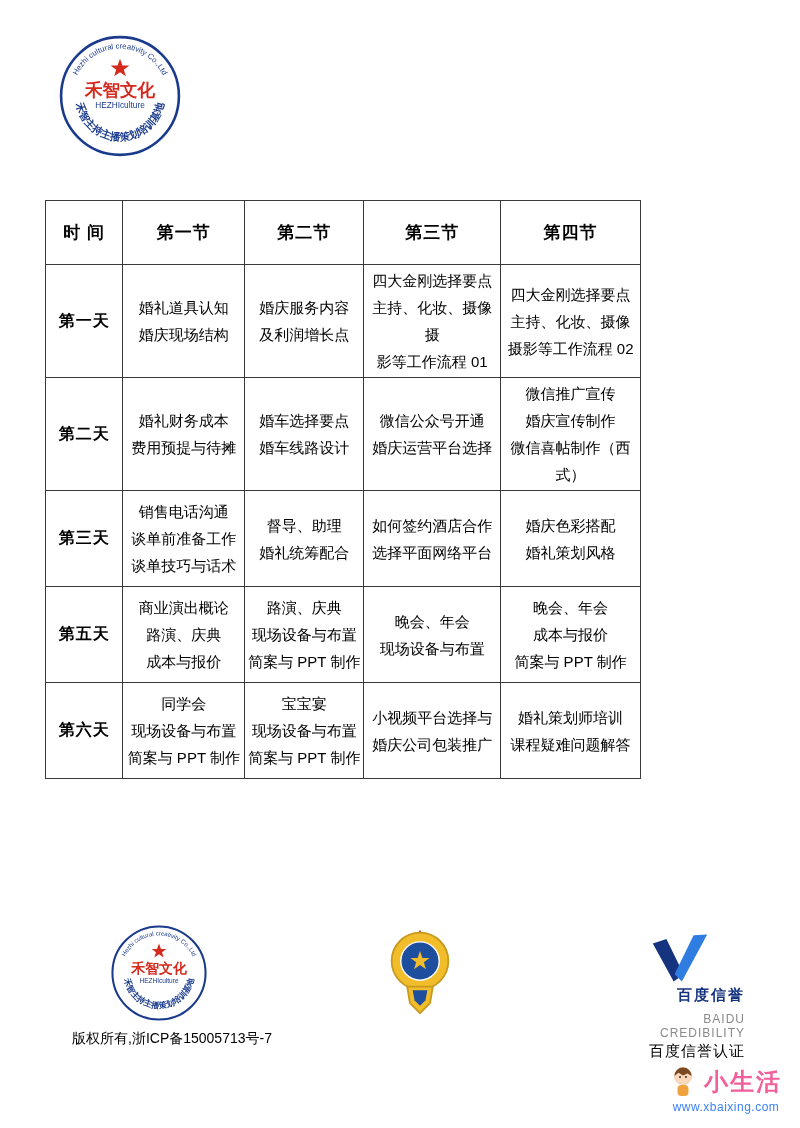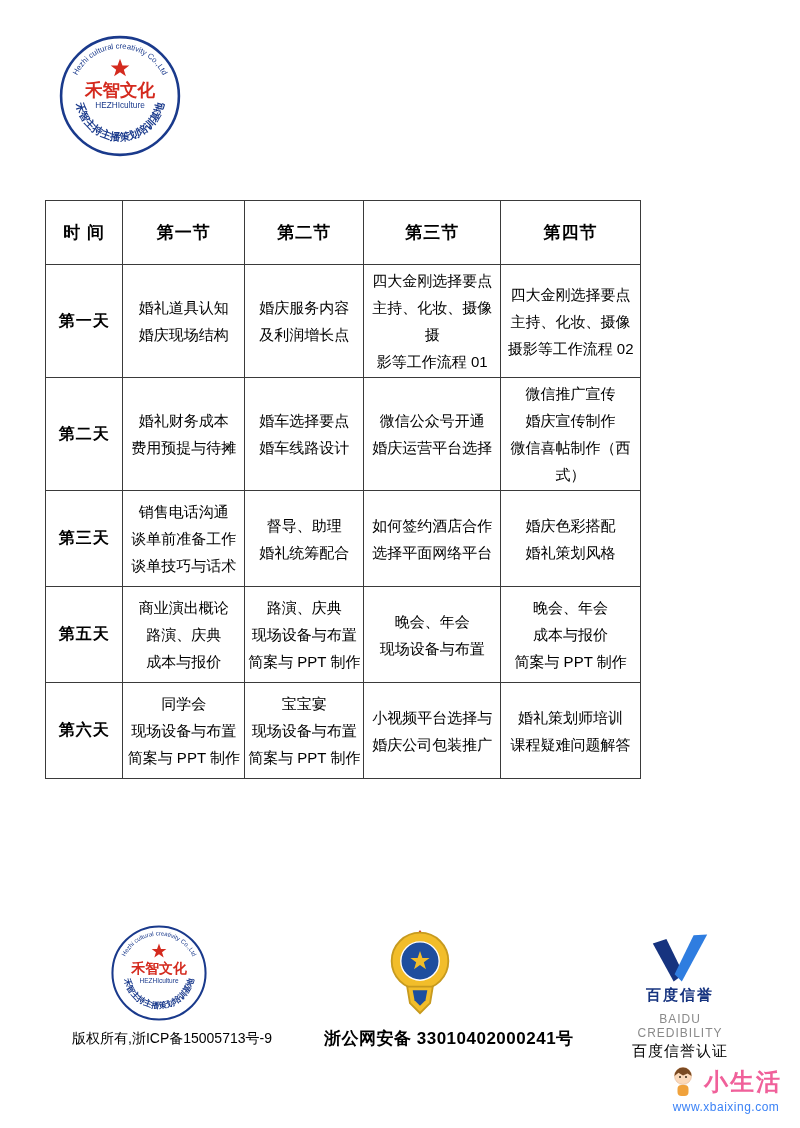--- a/index.html
+++ b/index.html
@@ -15,21 +15,21 @@
   .course-table { position:absolute; left:45px; top:200px; width:596px; border-collapse:collapse; table-layout:fixed; }
   .course-table th, .course-table td { border:1px solid #3a3a3a; text-align:center; vertical-align:middle; white-space:pre-line; padding:2px; }
   .course-table th { font-size:17px; font-weight:bold; height:64px; letter-spacing:1px; }
   .course-table td { font-size:15px; line-height:1.8; height:96px; }
   .course-table td.day { font-size:16px; font-weight:bold; letter-spacing:1px; }
   col.c-time{width:13%} col.c-s1{width:20.5%} col.c-s2{width:20%} col.c-s3{width:23%} col.c-s4{width:23.5%}
 
   
   .footer-logo { position:absolute; left:110px; top:924px; width:98px; height:98px; }
   .police-badge { position:absolute; left:388px; top:926px; width:64px; height:92px; }
-  .baidu-block { position:absolute; left:615px; top:932px; width:130px; text-align:center; }
+  .baidu-block { position:absolute; left:615px; top:932px; width:130px; text-align:right; }
   .baidu-v { display:block; margin:0 auto; }
   .baidu-cn { display:block; font-size:15px; font-weight:bold; color:#16337f; margin-top:2px; letter-spacing:2px; }
   .baidu-en { display:block; font-size:12px; color:#8a8a8a; letter-spacing:1px; margin-top:7px; }
   .baidu-cert { display:block; font-size:15px; color:#000; margin-top:2px; letter-spacing:1px; }
   .copyright { position:absolute; left:72px; top:1030px; font-size:14px; color:#000; }
   .police-text { position:absolute; left:324px; top:1027px; font-size:17px; font-weight:bold; color:#000; letter-spacing:0.5px; }
 
   
   .watermark { position:absolute; right:8px; top:1066px; width:132px; text-align:center; }
   .wm-row { display:flex; align-items:center; justify-content:center; gap:8px; }
@@ -173,22 +173,21 @@
   <div class="baidu-block">
     <svg class="baidu-v" width="58" height="52" viewBox="0 0 64 56">
       <polygon points="2,12 17,7 36,46 25,54" fill="#16337f"></polygon>
       <polygon points="62,2 47,3 26,46 34,54" fill="#2f7de0"></polygon>
     </svg>
     <span class="baidu-cn">百度信誉</span>
     <span class="baidu-en">BAIDU CREDIBILITY</span>
     <span class="baidu-cert">百度信誉认证</span>
   </div>
 
-  <div class="copyright">版权所有,浙ICP备15005713号-9</div>
-  <div class="police-text">浙公网安备 33010402000241号</div>
+  <div class="copyright">版权所有,浙ICP备15005713号-7</div>
 
   <div class="watermark">
     <div class="wm-row">
       <svg width="26" height="32" viewBox="0 0 26 32">
         <circle cx="13" cy="10" r="8.5" fill="#fbd9ba" stroke="#e0b48e" stroke-width="0.6"></circle>
         <path d="M 4.5,10 A 8.5,8.5 0 0 1 21.5,10 L 17.5,7.5 L 13,9.5 L 8.5,6.8 L 4.5,10 Z" fill="#7a4a22"></path>
         <circle cx="10" cy="11" r="1" fill="#3a2a18"></circle>
         <circle cx="16" cy="11" r="1" fill="#3a2a18"></circle>
         <rect x="7.5" y="19" width="11" height="11" rx="4" fill="#f0a23c"></rect>
       </svg>

